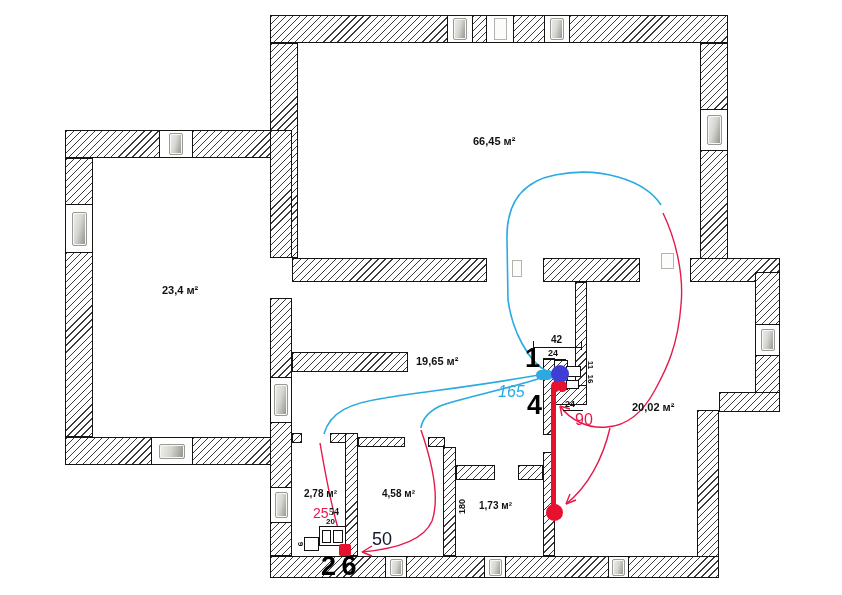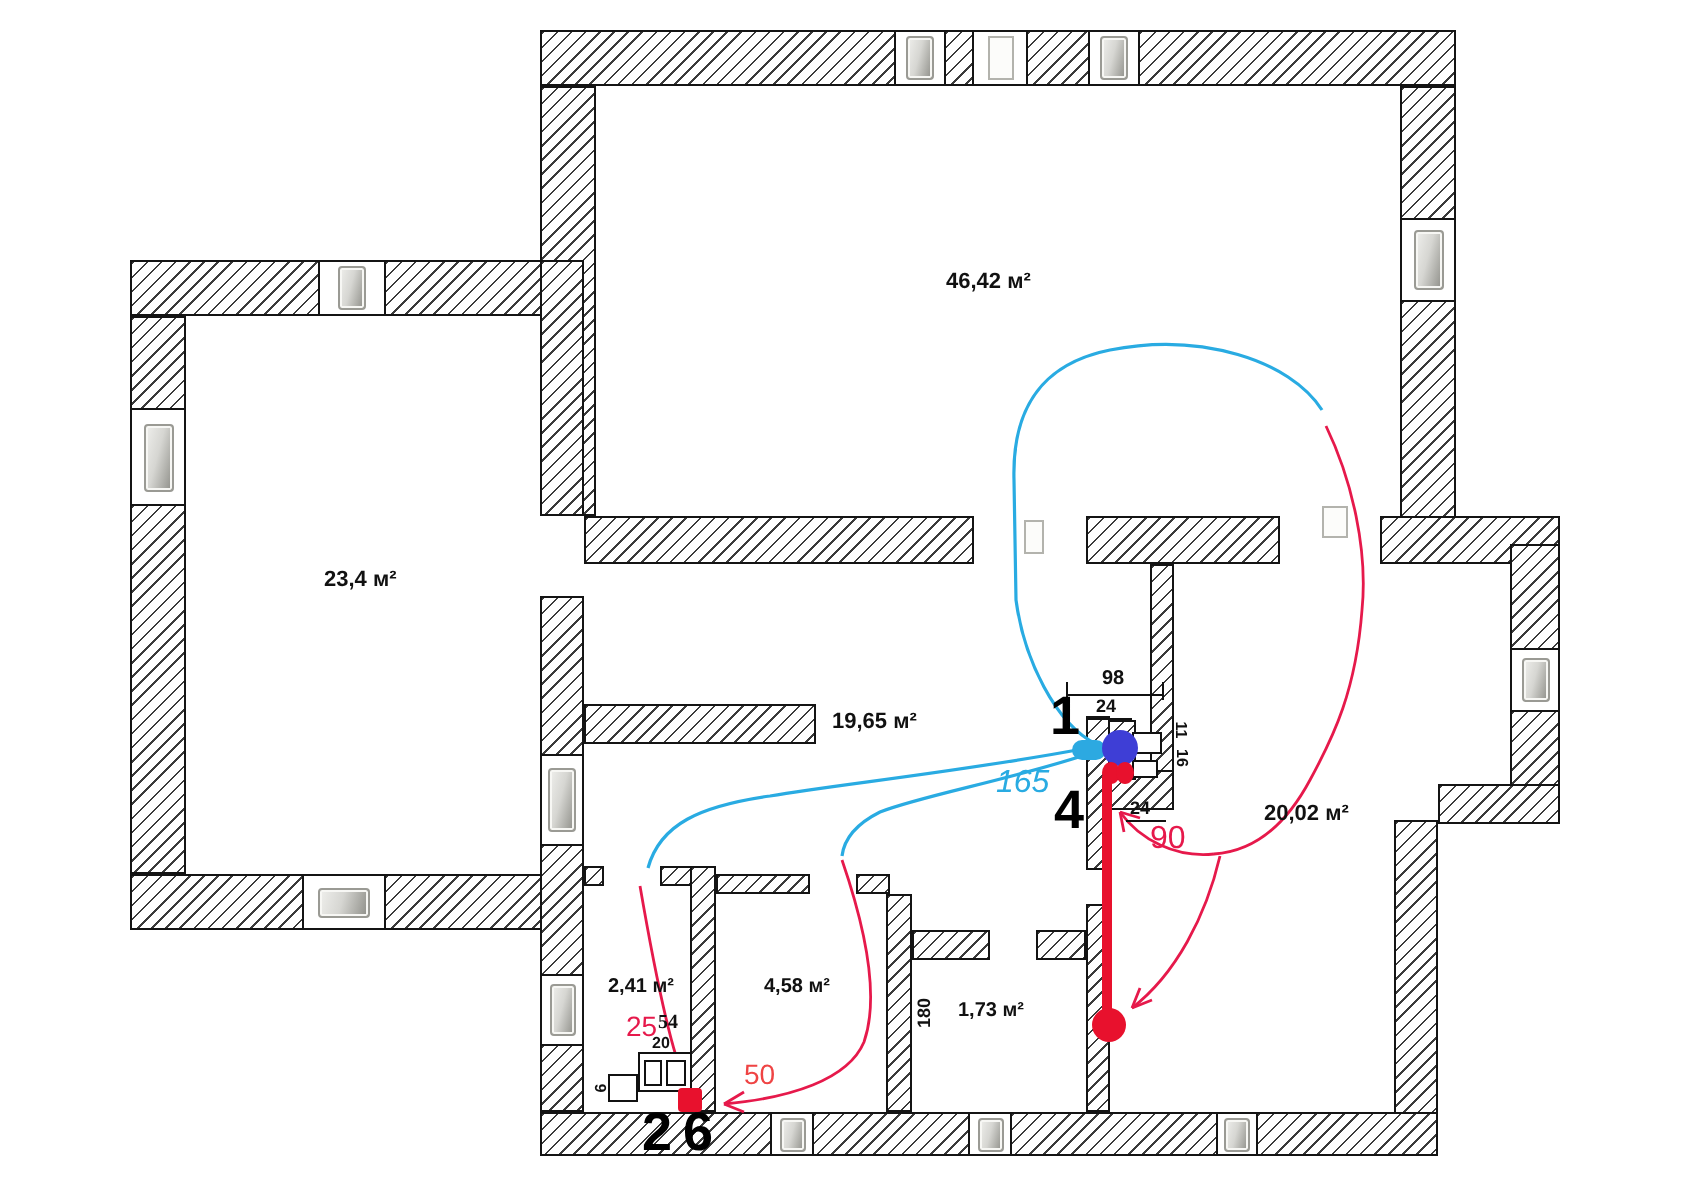--- a/index.html
+++ b/index.html
@@ -146,21 +146,21 @@
   <div class="fixt" style="left:333px;top:530px;width:10px;height:13px;border-width:1px;"></div>
   <div class="fixt" style="left:304px;top:537px;width:15px;height:14px;"></div>
 
   <div class="dimline" style="left:533px;top:347px;width:48px;"></div>
   <div class="dimline" style="left:533px;top:341px;width:0;height:9px;border-left:1px solid #111;"></div>
   <div class="dimline" style="left:581px;top:341px;width:0;height:9px;border-left:1px solid #111;"></div>
   <div class="dimline" style="left:543px;top:359px;width:23px;"></div>
   <div class="dimline" style="left:563px;top:410px;width:20px;"></div>
   <div class="dimline" style="left:323px;top:526px;width:23px;"></div>
 
-  <div class="dim" style="left:551px;top:335px;font-size:10px;">98</div>
+  <div class="dim" style="left:551px;top:335px;font-size:10px;">42</div>
   <div class="dim" style="left:548px;top:349px;">24</div>
   <div class="dim" style="left:586px;top:361px;transform:rotate(90deg);font-size:8px;">11</div>
   <div class="dim" style="left:586px;top:375px;transform:rotate(90deg);font-size:8px;">16</div>
   <div class="dim" style="left:565px;top:400px;">24</div>
   <div class="dim" style="left:455px;top:502px;transform:rotate(-90deg);transform-origin:center;">180</div>
   <div class="dim" style="left:329px;top:507px;font-size:10px;font-family:Liberation Serif, serif;">54</div>
   <div class="dim" style="left:326px;top:518px;font-size:8px;">20</div>
   <div class="dim" style="left:299px;top:540px;transform:rotate(-90deg);font-size:8px;">6</div>
 
   <div class="marker" style="left:536px;top:370px;width:17px;height:10px;background:#2CA9E1;border-radius:5px;"></div>
@@ -170,24 +170,24 @@
   <div class="marker" style="left:551px;top:388px;width:5px;height:122px;background:#E8112D;"></div>
   <div class="marker" style="left:546px;top:504px;width:17px;height:17px;background:#E8112D;border-radius:50%;"></div>
   <div class="marker" style="left:339px;top:544px;width:12px;height:12px;background:#E8112D;border-radius:2px;"></div>
 
   <div class="big-num" style="left:525px;top:345px;">1</div>
   <div class="big-num" style="left:527px;top:392px;">4</div>
   <div class="big-num" style="left:321px;top:553px;">2 6</div>
 
   <div class="pipe-lbl" style="left:498px;top:383px;color:#29ABE2;font-style:italic;">165</div>
   <div class="pipe-lbl" style="left:575px;top:411px;color:#E6194B;">90</div>
-  <div class="pipe-lbl" style="left:372px;top:529px;color:#ef4444;font-size:14px;">50</div>
+  <div class="pipe-lbl" style="left:372px;top:529px;color:#0f172a;font-size:18px;">50</div>
   <div class="pipe-lbl" style="left:313px;top:505px;color:#E6194B;font-size:14px;">25</div>
 
   <div class="lbl" style="left:162px;top:284px;">23,4 м²</div>
-  <div class="lbl" style="left:473px;top:135px;">46,42 м²</div>
+  <div class="lbl" style="left:473px;top:135px;">66,45 м²</div>
   <div class="lbl" style="left:416px;top:355px;">19,65 м²</div>
   <div class="lbl" style="left:632px;top:401px;">20,02 м²</div>
-  <div class="lbl lbl-sm" style="left:304px;top:488px;">2,41 м²</div>
+  <div class="lbl lbl-sm" style="left:304px;top:488px;">2,78 м²</div>
   <div class="lbl lbl-sm" style="left:382px;top:488px;">4,58 м²</div>
   <div class="lbl lbl-sm" style="left:479px;top:500px;">1,73 м²</div>
 
 </div>
 
 </body></html>

